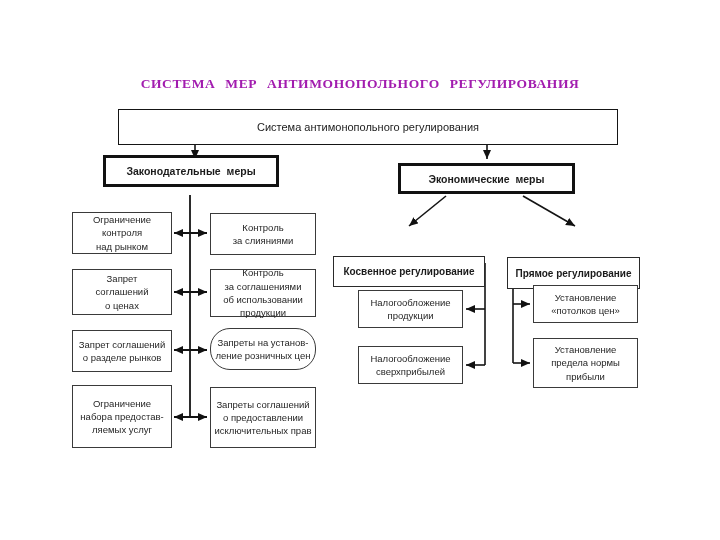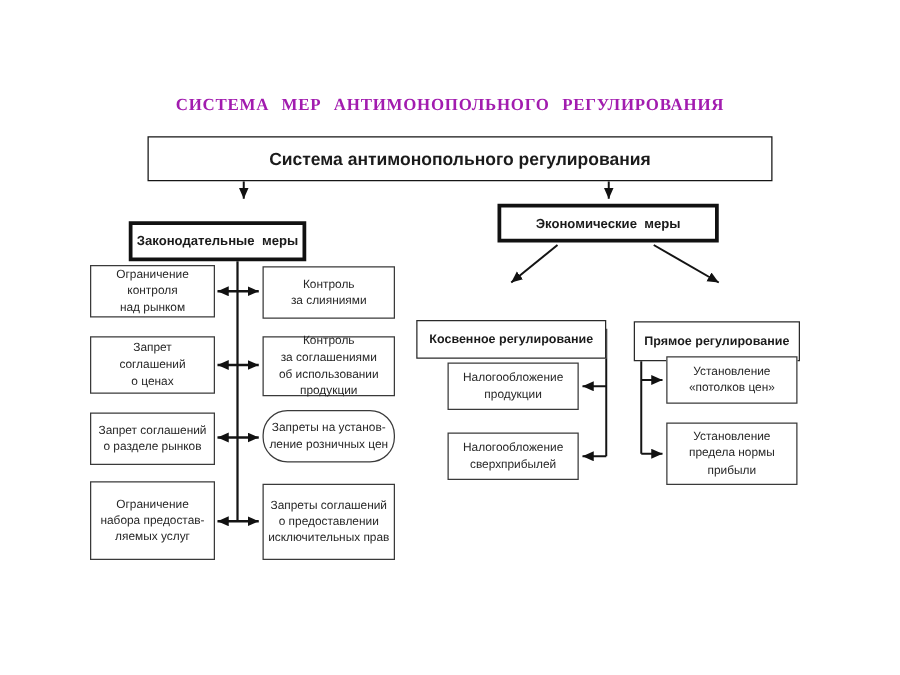--- a/index.html
+++ b/index.html
@@ -5,21 +5,21 @@
   html,body{margin:0;padding:0;background:#fff;}
   .page{position:relative;width:720px;height:540px;background:#fff;overflow:hidden;
         font-family:"Liberation Sans",sans-serif;color:#1b1b1b;}
   .title{position:absolute;top:76px;left:0;width:720px;text-align:center;
          font-family:"Liberation Serif",serif;font-weight:bold;font-size:13.5px;
          letter-spacing:.6px;word-spacing:6px;color:#a21caf;}
   .wires{position:absolute;left:0;top:0;}
   .node{position:absolute;display:flex;align-items:center;justify-content:center;
         text-align:center;background:#fff;box-sizing:border-box;}
   .node .lbl{white-space:pre-line;width:100%;}
-  .root{border:1.6px solid #151515;font-weight:bold;font-size:14px;}
+  .root{border:1.6px solid #151515;font-weight:normal;font-size:11px;}
   .hdr{border:3px solid #111;font-weight:bold;font-size:10.5px;word-spacing:3px;}
   .sub{border:1.6px solid #2a2a2a;font-weight:bold;font-size:10px;margin-top:24px;}
   .leaf{border:1.2px solid #3a3a3a;font-weight:400;font-size:9.5px;line-height:1.4;color:#262626;}
 </style>
 </head>
 <body>
 
 <div class="page">
 
   <div class="title">СИСТЕМА МЕР АНТИМОНОПОЛЬНОГО РЕГУЛИРОВАНИЯ</div>
@@ -52,21 +52,21 @@
       <path d="M513,265 V363" stroke-width="1.6"></path>
       <path d="M513,304 H530" stroke-width="1.6" marker-end="url(#ah)"></path>
       <path d="M513,363 H530" stroke-width="1.6" marker-end="url(#ah)"></path>
     </g>
   </svg>
 
   <div class="node root" style="left:118px;top:109px;width:500px;height:36px;">
     <div class="lbl">Система антимонопольного регулирования</div>
   </div>
 
-  <div class="node hdr" style="left:103px;top:177px;width:142px;height:32px;text-align:center;">
+  <div class="node hdr" style="left:103px;top:155px;width:176px;height:32px;text-align:center;">
     <div class="lbl">Законодательные меры</div>
   </div>
   <div class="node hdr" style="left:398px;top:163px;width:177px;height:31px;">
     <div class="lbl">Экономические меры</div>
   </div>
 
   <div class="node leaf" style="left:72px;top:212px;width:100px;height:42px;">
     <div class="lbl">Ограничение
 контроля
 над рынком</div>

